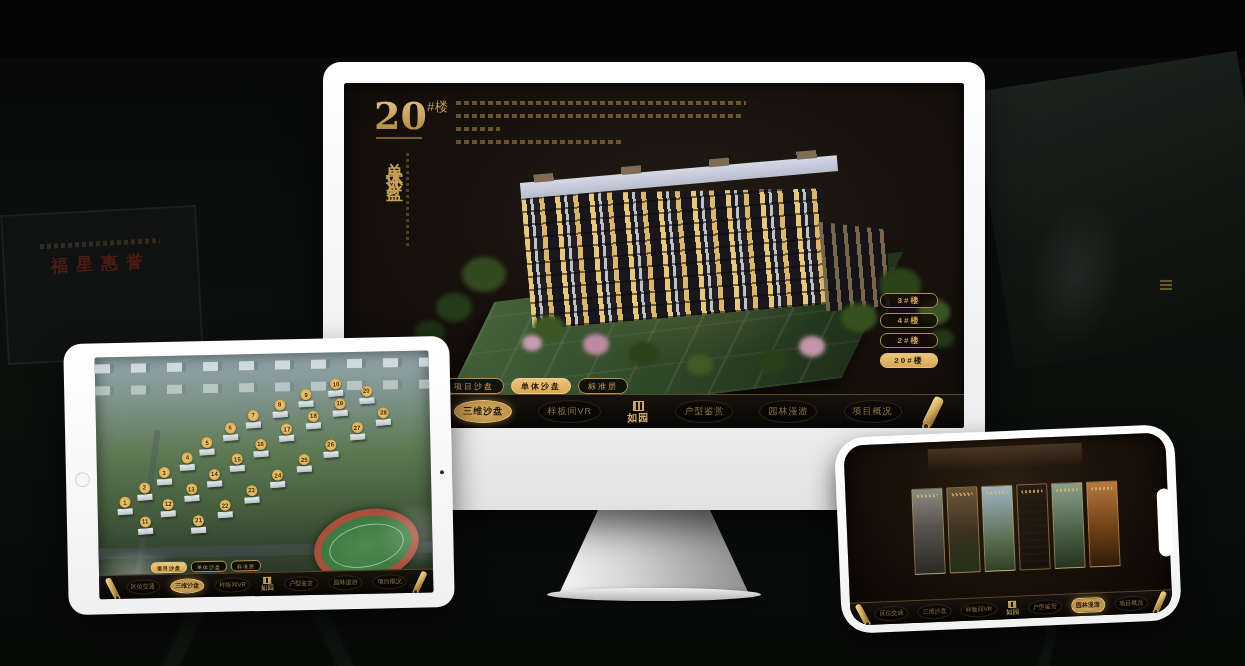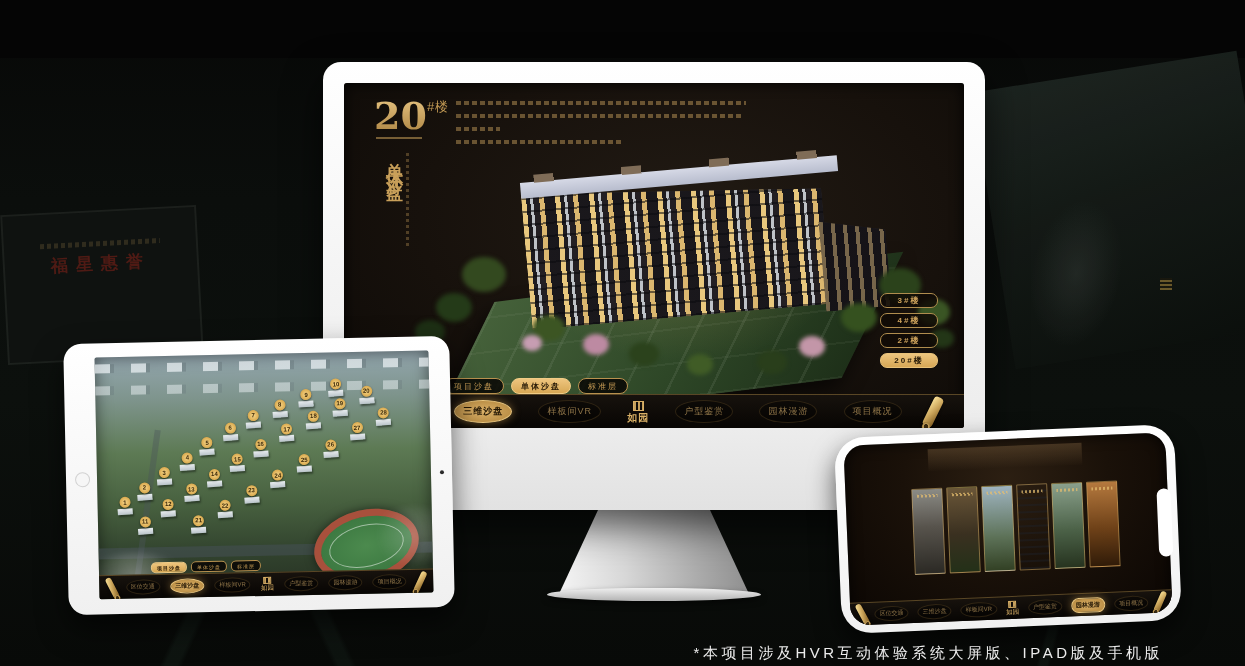--- a/index.html
+++ b/index.html
@@ -368,14 +368,13 @@
           </span>
           <span class="nav-item">户型鉴赏</span>
           <span class="nav-item sel">园林漫游</span>
           <span class="nav-item">项目概况</span>
           <span class="scroll sm"></span>
         </div>
     </div>
     <div class="p-notch"></div>
   </div>
 
-  <div class="footnote">*本项目涉及HVR互动体验系统大屏版、IPAD版及手机版</div>
 </div>
 
 </body></html>

